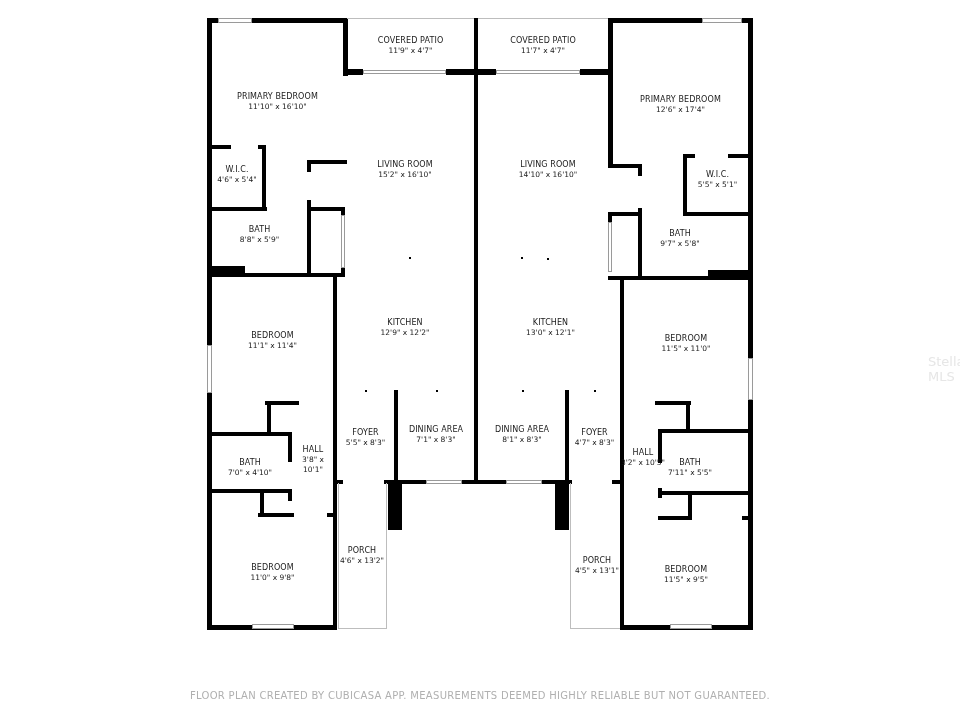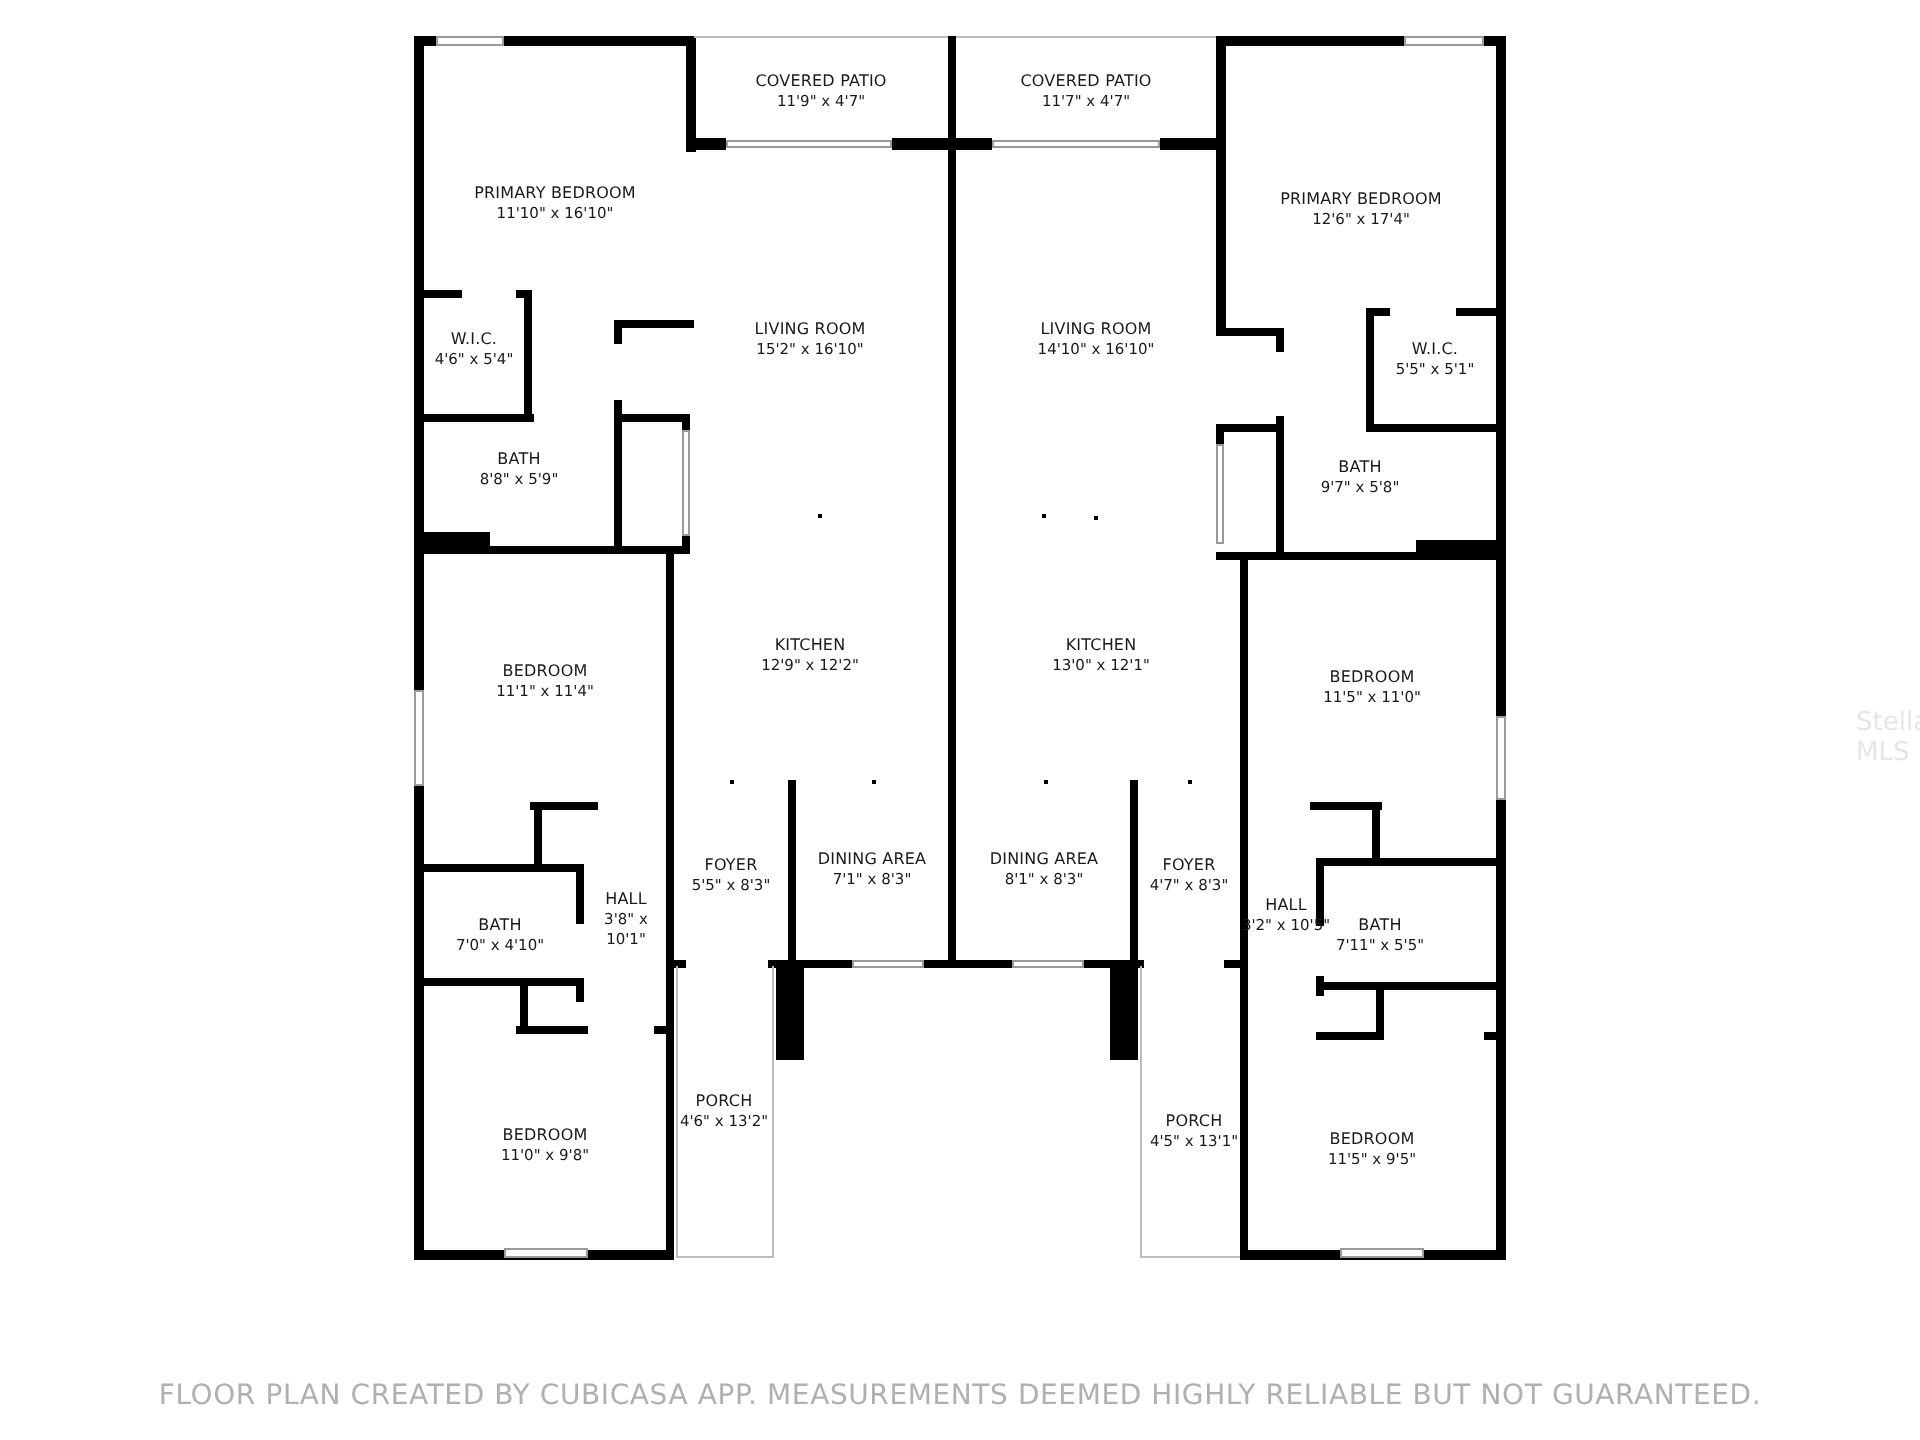--- a/index.html
+++ b/index.html
@@ -5,21 +5,21 @@
   html,body{margin:0;padding:0;background:#ffffff;}
   body{width:960px;height:720px;position:relative;overflow:hidden;font-family:"DejaVu Sans","Liberation Sans",sans-serif;}
   .plan{position:absolute;left:0;top:0;width:761px;height:720px;}
   .w{position:absolute;background:#000;}
   .thin{position:absolute;background:#bdbdbd;}
   .win{position:absolute;background:#fff;border:1px solid #9a9a9a;box-sizing:border-box;}
   .room{position:absolute;text-align:center;color:#1a1a1a;line-height:10px;}
   .room .n{display:block;font-size:8px;letter-spacing:0.1px;}
   .room .d{display:block;font-size:7.5px;}
   .dot{position:absolute;width:2px;height:2px;background:#000;}
-  .footer{position:absolute;left:0;width:960px;top:690px;text-align:center;font-size:14px;color:#b0b0b0;letter-spacing:0.3px;}
+  .footer{position:absolute;left:0;width:960px;top:690px;text-align:center;font-size:10px;color:#b0b0b0;letter-spacing:0.3px;}
   .wm{position:absolute;left:928px;top:354px;font-size:13px;color:#e6e6e6;}
 </style>
 </head>
 <body>
 
 <div class="plan">
 
   <div class="w" style="left:207px;top:18px;width:5px;height:612px;"></div>
   <div class="w" style="left:207px;top:18px;width:140px;height:5px;"></div>
   <div class="w" style="left:343px;top:18px;width:5px;height:58px;"></div>

